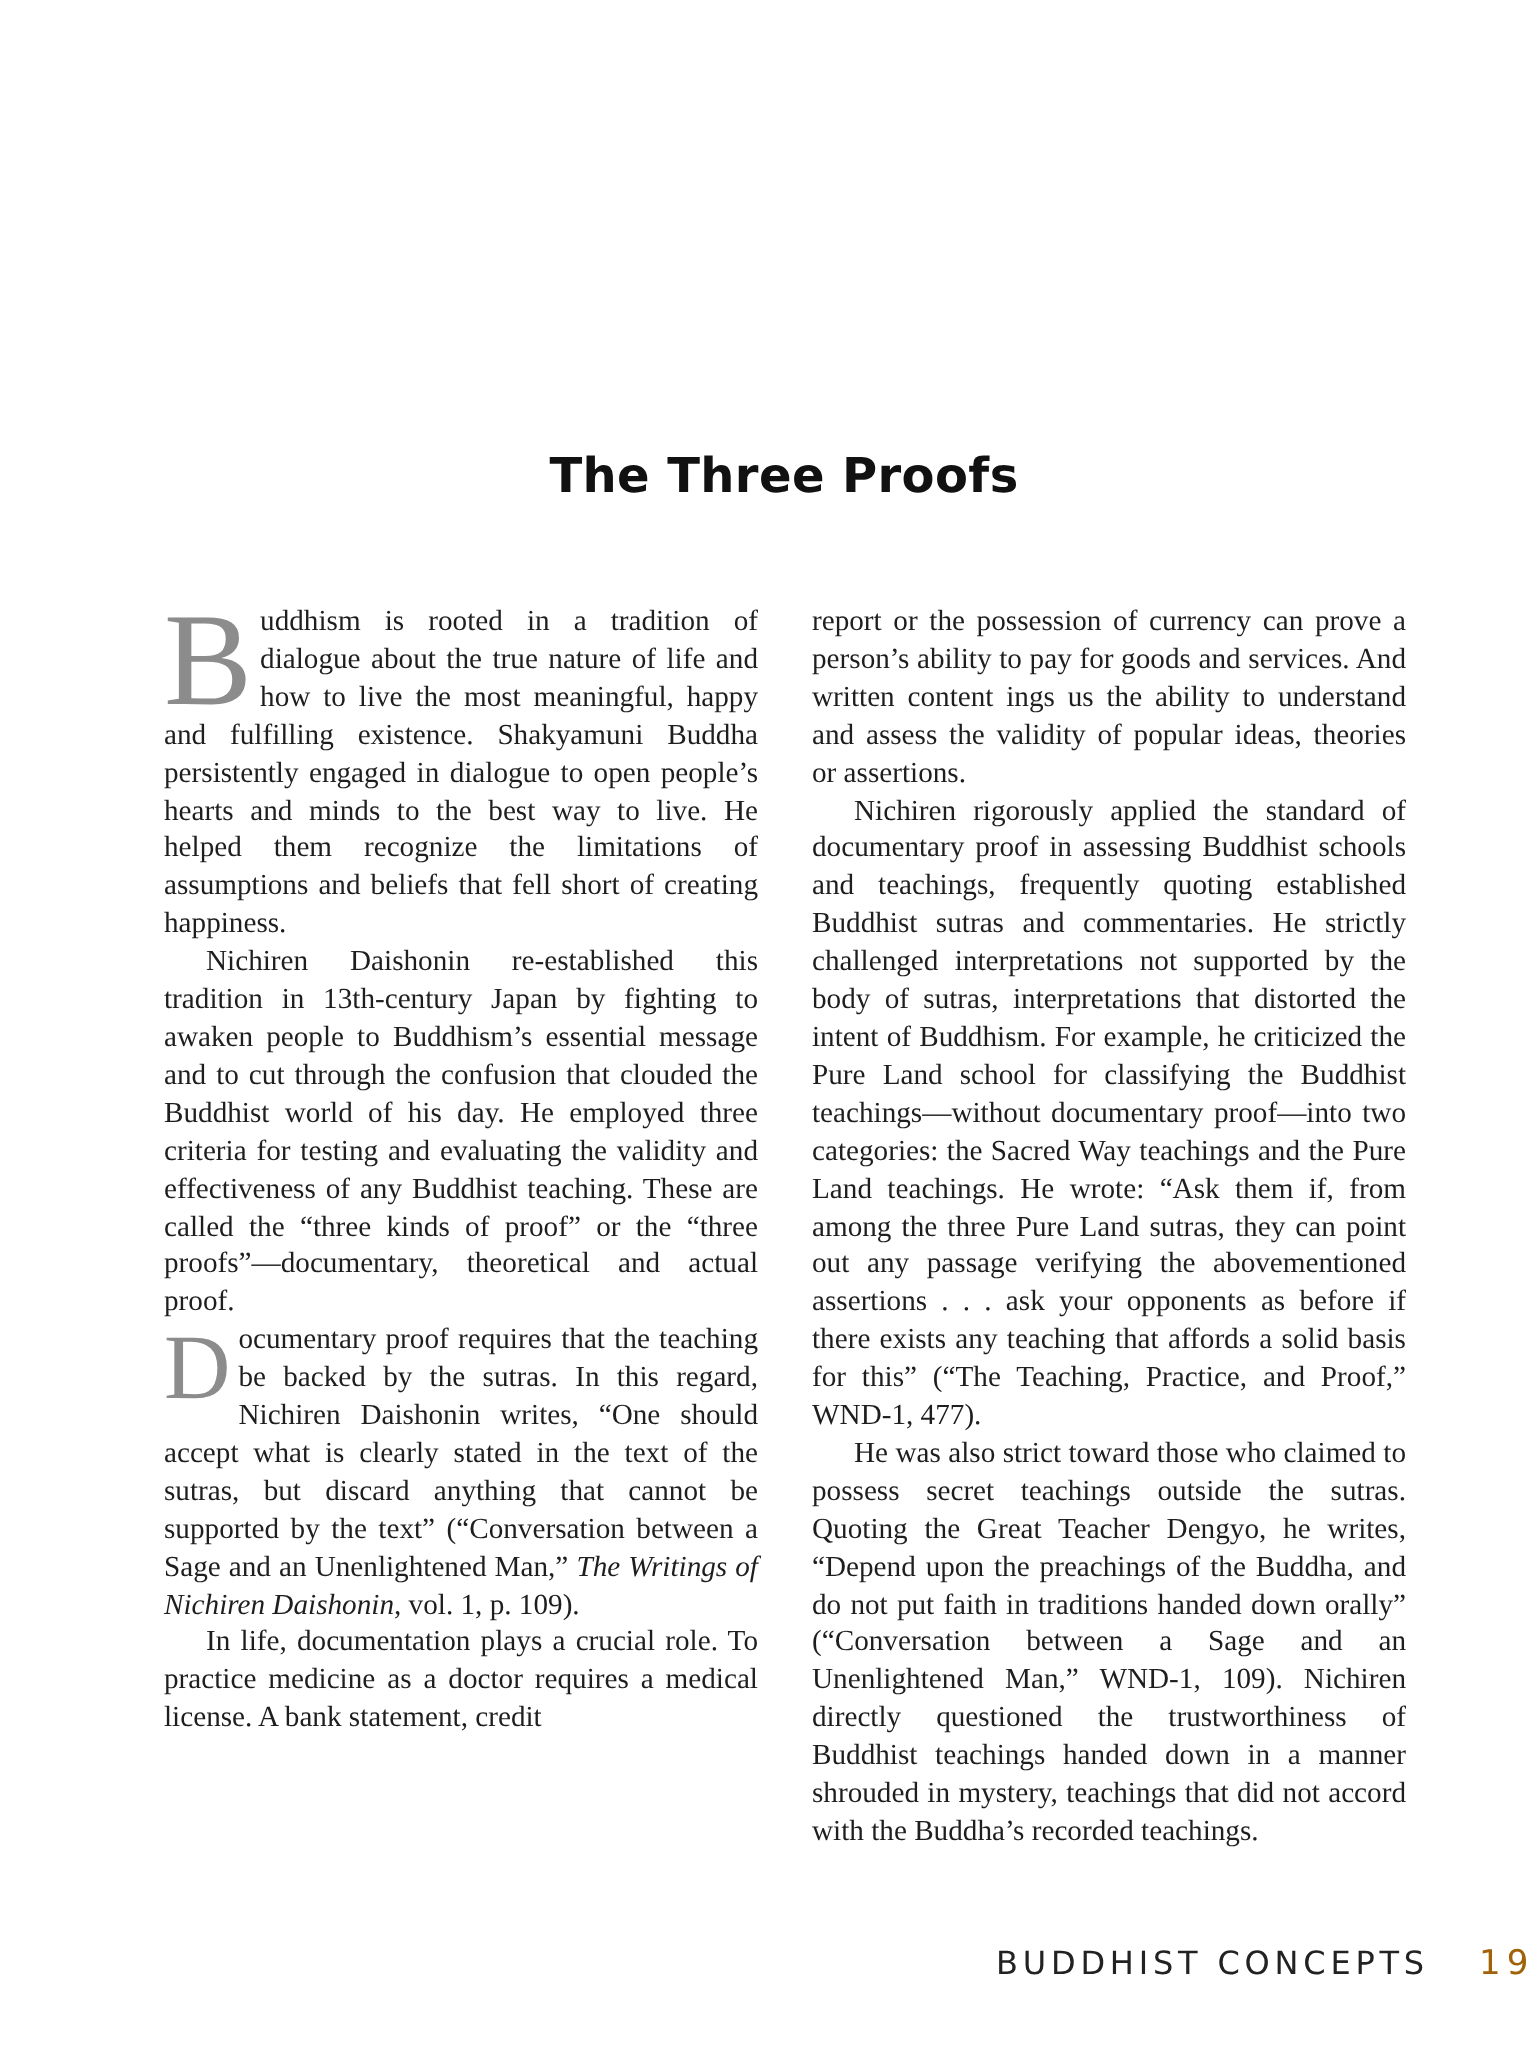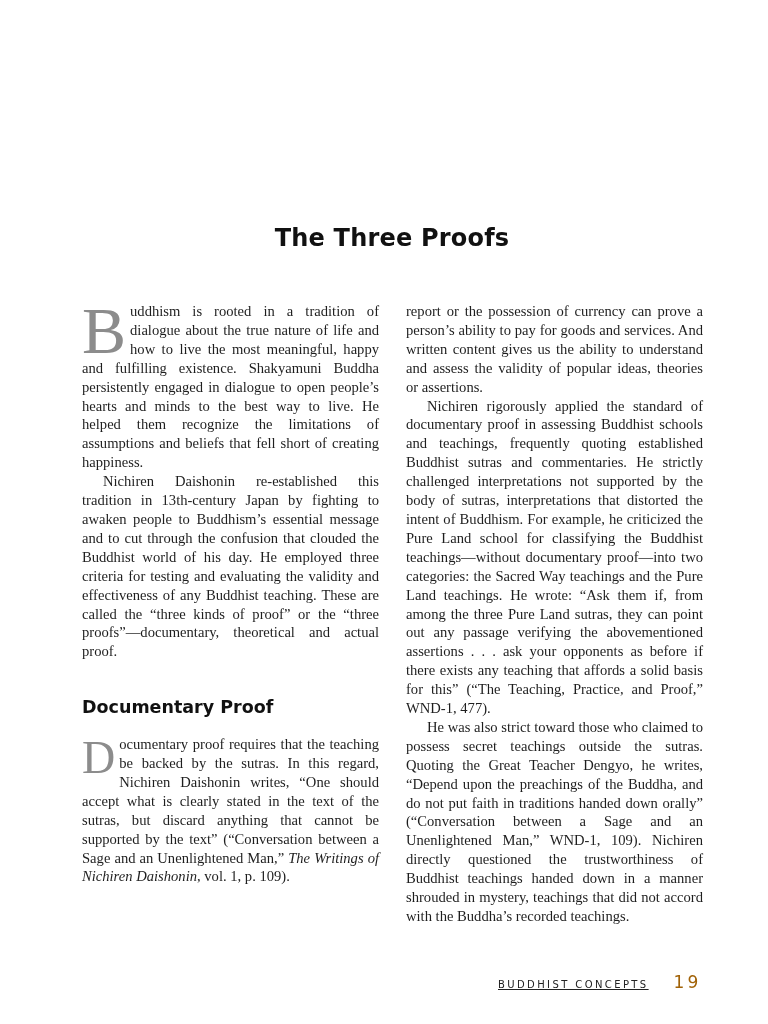--- a/index.html
+++ b/index.html
@@ -73,49 +73,48 @@
     em { font-style: italic; }
     .footer {
       position: absolute;
       top: 972px;
       left: 498px;
       display: flex;
       align-items: baseline;
     }
     .running-head {
       font-family: "DejaVu Sans", sans-serif;
-      font-size: 10px;
+      font-size: 16px;
       letter-spacing: 2.4px;
       color: #222;
-      text-decoration: underline;
     }
     .page-number {
       font-family: "DejaVu Sans", sans-serif;
       font-size: 17px;
       letter-spacing: 3px;
       margin-left: 25px;
       color: #a16207;
     }
   </style>
 </head>
 <body>
 
 <h1 class="page-title">The Three Proofs</h1>
 
 <div class="col col-left">
   <p class="first"><span class="dropcap">B</span><span>uddhism is rooted in a tradition of dialogue about the true nature of life and how to live the most meaningful, happy and fulfilling existence. Shakyamuni Buddha persistently engaged in dialogue to open people’s hearts and minds to the best way to live. He helped them recognize the limita­tions of assumptions and beliefs that fell short of creating happiness.</span></p>
   <p>Nichiren Daishonin re-established this tradition in 13th-century Japan by fighting to awaken people to Buddhism’s essential message and to cut through the confusion that clouded the Buddhist world of his day. He employed three criteria for testing and evaluating the validity and effectiveness of any Buddhist teaching. These are called the “three kinds of proof” or the “three proofs”—documentary, theoretical and actual proof.</p>
 
-  <h2 class="section-heading">Documentary Proof</h2>
 
   <p class="first"><span class="dropcap d">D</span><span>ocumentary proof requires that the teaching be backed by the sutras. In this regard, Nichiren Daishonin writes, “One should accept what is clearly stated in the text of the sutras, but discard anything that cannot be supported by the text” (“Conversation between a Sage and an Unenlightened Man,” </span><em>The Writings of Nichiren Daishonin</em><span>, vol. 1, p. 109).</span></p>
+  <p>In life, documentation plays a crucial role. To practice medicine as a doctor requires a medical license. A bank statement, credit</p>
 </div>
 
 <div class="col col-right">
-  <p class="first">report or the possession of currency can prove a person’s ability to pay for goods and services. And written content gives us the ability to understand and assess the validity of popular ideas, theories or assertions.</p>
+  <p class="first">report or the possession of currency can prove a person’s ability to pay for goods and services. And written content ings us the ability to understand and assess the validity of popular ideas, theories or assertions.</p>
   <p>Nichiren rigorously applied the standard of documentary proof in assessing Buddhist schools and teachings, frequently quoting established Buddhist sutras and commen­taries. He strictly challenged interpretations not supported by the body of sutras, interpre­tations that distorted the intent of Buddhism. For example, he criticized the Pure Land school for classifying the Buddhist teach­ings—without documentary proof—into two categories: the Sacred Way teachings and the Pure Land teachings. He wrote: “Ask them if, from among the three Pure Land sutras, they can point out any passage verifying the above­mentioned assertions . . . ask your opponents as before if there exists any teaching that affords a solid basis for this” (“The Teaching, Practice, and Proof,” WND-1, 477).</p>
   <p>He was also strict toward those who claimed to possess secret teachings outside the sutras. Quoting the Great Teacher Dengyo, he writes, “Depend upon the preachings of the Buddha, and do not put faith in traditions handed down orally” (“Conversation between a Sage and an Unenlightened Man,” WND-1, 109). Nichiren directly questioned the trustworthiness of Buddhist teachings handed down in a manner shrouded in mystery, teachings that did not accord with the Buddha’s recorded teachings.</p>
 </div>
 
 <div class="footer">
   <span class="running-head">BUDDHIST CONCEPTS</span>
   <span class="page-number">19</span>
 </div>
 
 </body></html>

